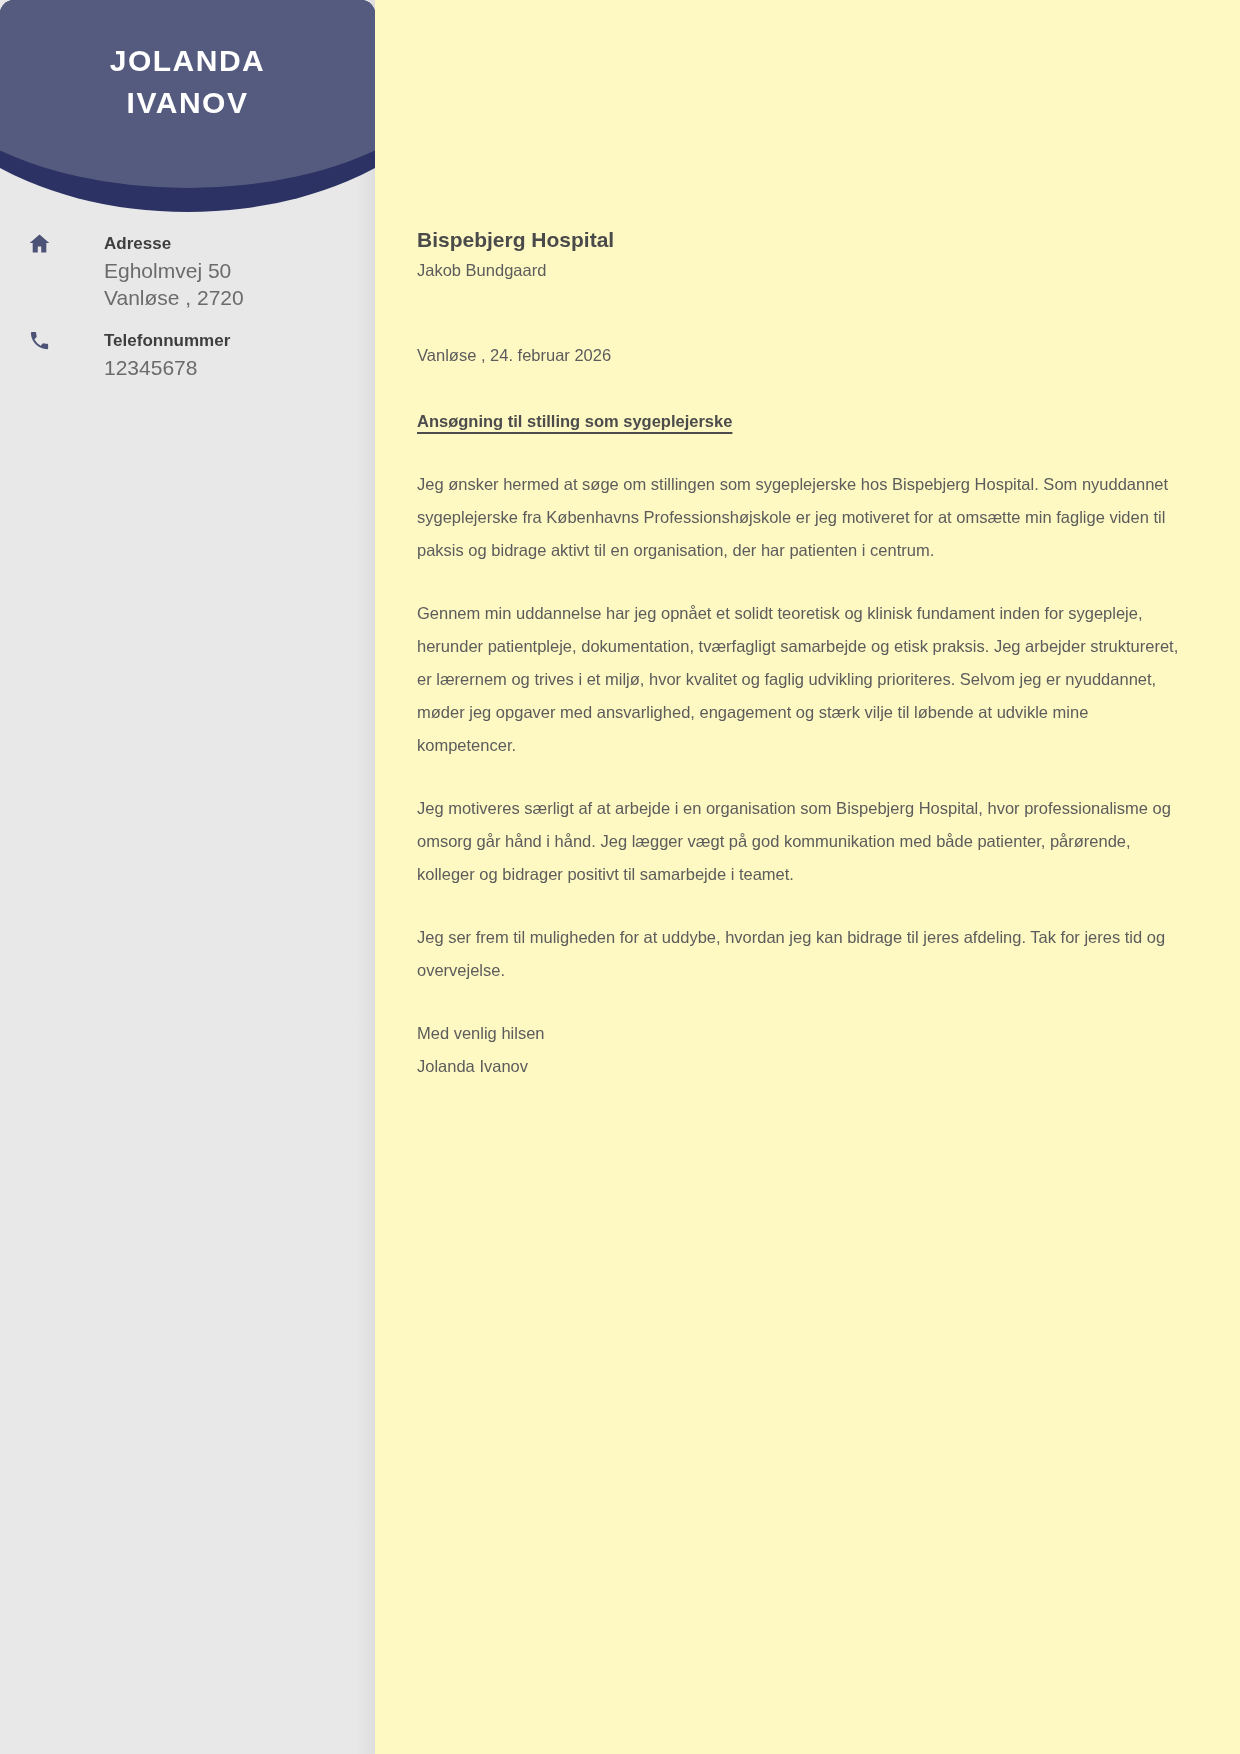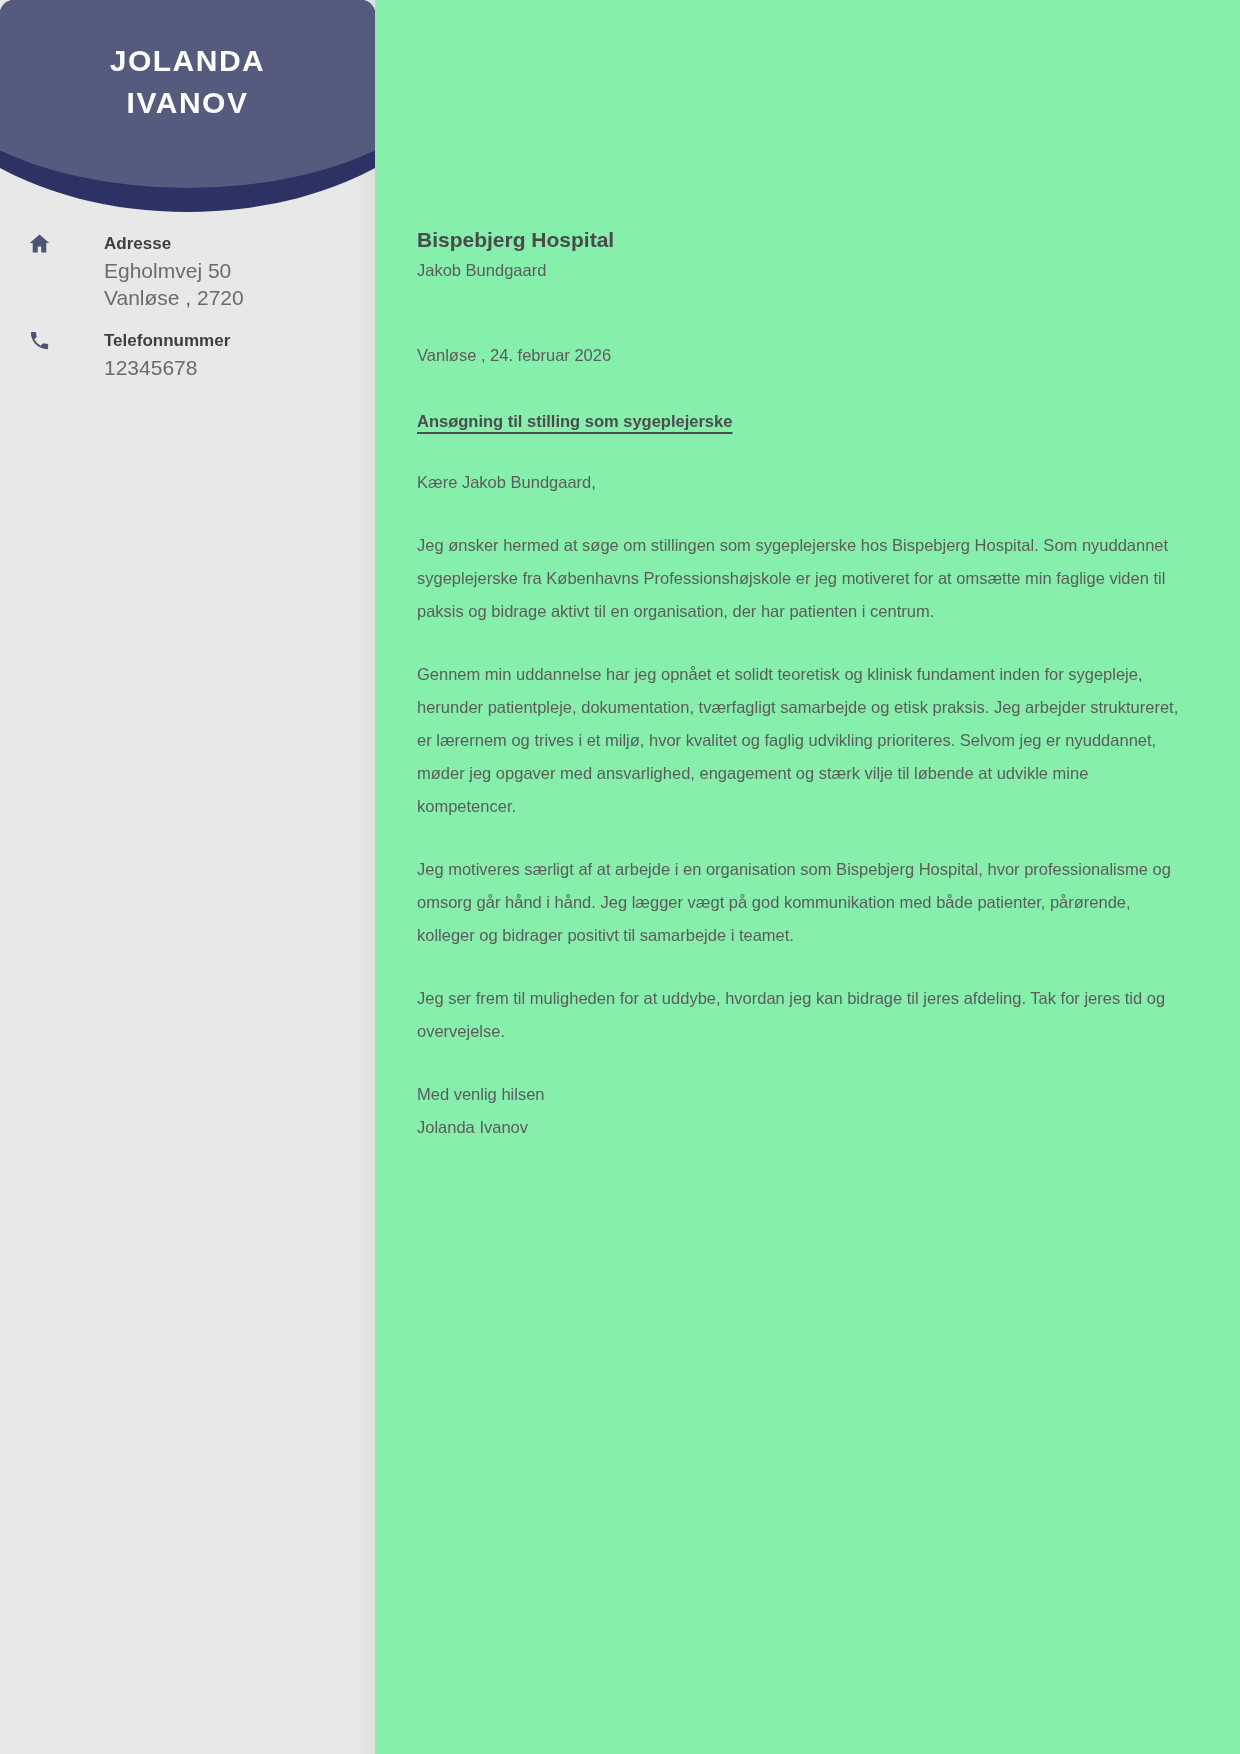--- a/index.html
+++ b/index.html
@@ -13,21 +13,21 @@
     --c-heading:#4a4a4a;
     --c-white:#ffffff;
   }
   *{margin:0;padding:0;box-sizing:border-box;}
   html,body{background:#fff;}
   body{font-family:"Liberation Sans","DejaVu Sans",sans-serif;}
   .page{
     position:relative;
     width:1240px;
     height:1754px;
-    background:#86efac;
+    background:#fef9c3;
     overflow:hidden;
   }
   
   .sidebar{
     position:absolute;
     left:0;top:0;bottom:0;
     width:375px;
     background:linear-gradient(to right, var(--c-sidebar) 0%, var(--c-sidebar) 95%, #dedede 100%);
   }
   .header-shape{
@@ -169,21 +169,20 @@
 
     <div class="recipient">
       <div class="recipient-company">Bispebjerg Hospital</div>
       <div>Jakob Bundgaard</div>
     </div>
 
     <div class="date-line">Vanløse , 24. februar 2026</div>
 
     <div class="subject-line">Ansøgning til stilling som sygeplejerske</div>
 
-    <div class="salutation">Kære Jakob Bundgaard,</div>
 
     <p class="paragraph">Jeg ønsker hermed at søge om stillingen som sygeplejerske hos Bispebjerg Hospital. Som nyuddannet sygeplejerske fra Københavns Professionshøjskole er jeg motiveret for at omsætte min faglige viden til paksis og bidrage aktivt til en organisation, der har patienten i centrum.</p>
     <p class="paragraph">Gennem min uddannelse har jeg opnået et solidt teoretisk og klinisk fundament inden for sygepleje, herunder patientpleje, dokumentation, tværfagligt samarbejde og etisk praksis. Jeg arbejder struktureret, er lærernem og trives i et miljø, hvor kvalitet og faglig udvikling prioriteres. Selvom jeg er nyuddannet, møder jeg opgaver med ansvarlighed, engagement og stærk vilje til løbende at udvikle mine kompetencer.</p>
     <p class="paragraph">Jeg motiveres særligt af at arbejde i en organisation som Bispebjerg Hospital, hvor professionalisme og omsorg går hånd i hånd. Jeg lægger vægt på god kommunikation med både patienter, pårørende, kolleger og bidrager positivt til samarbejde i teamet.</p>
     <p class="paragraph">Jeg ser frem til muligheden for at uddybe, hvordan jeg kan bidrage til jeres afdeling. Tak for jeres tid og overvejelse.</p>
 
     <div class="closing">
       <div>Med venlig hilsen</div>
       <div>Jolanda Ivanov</div>
     </div>

